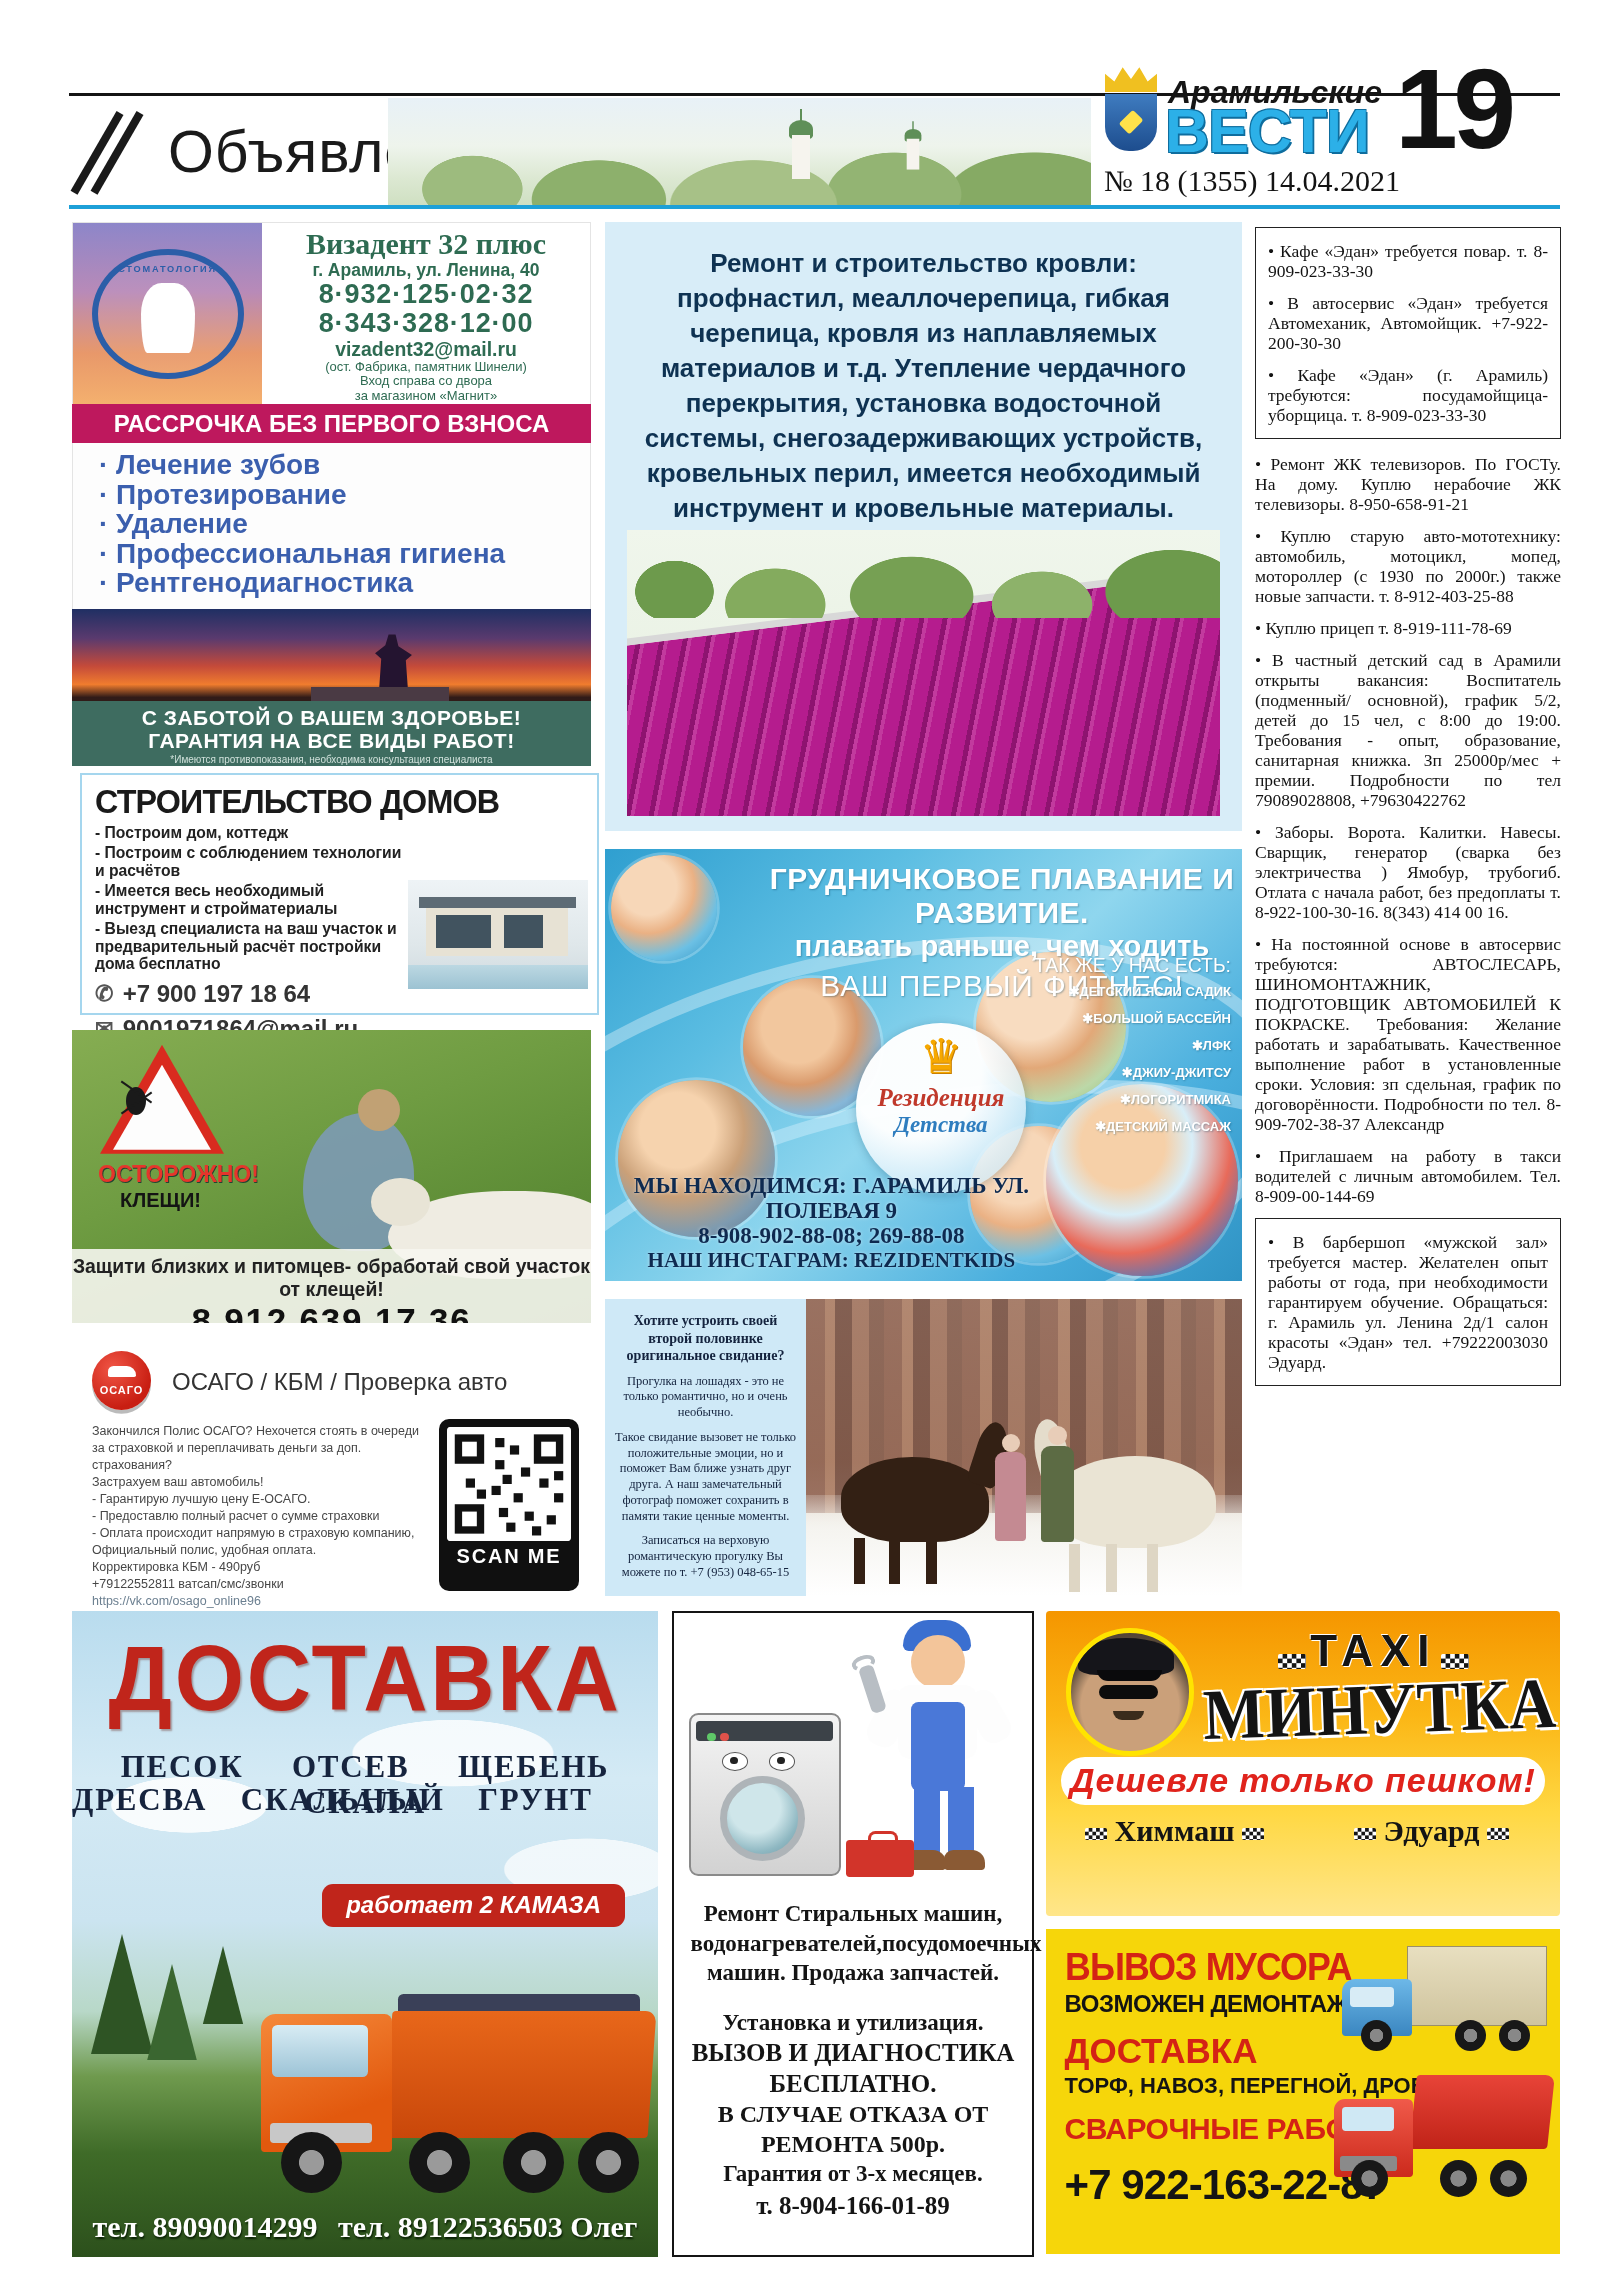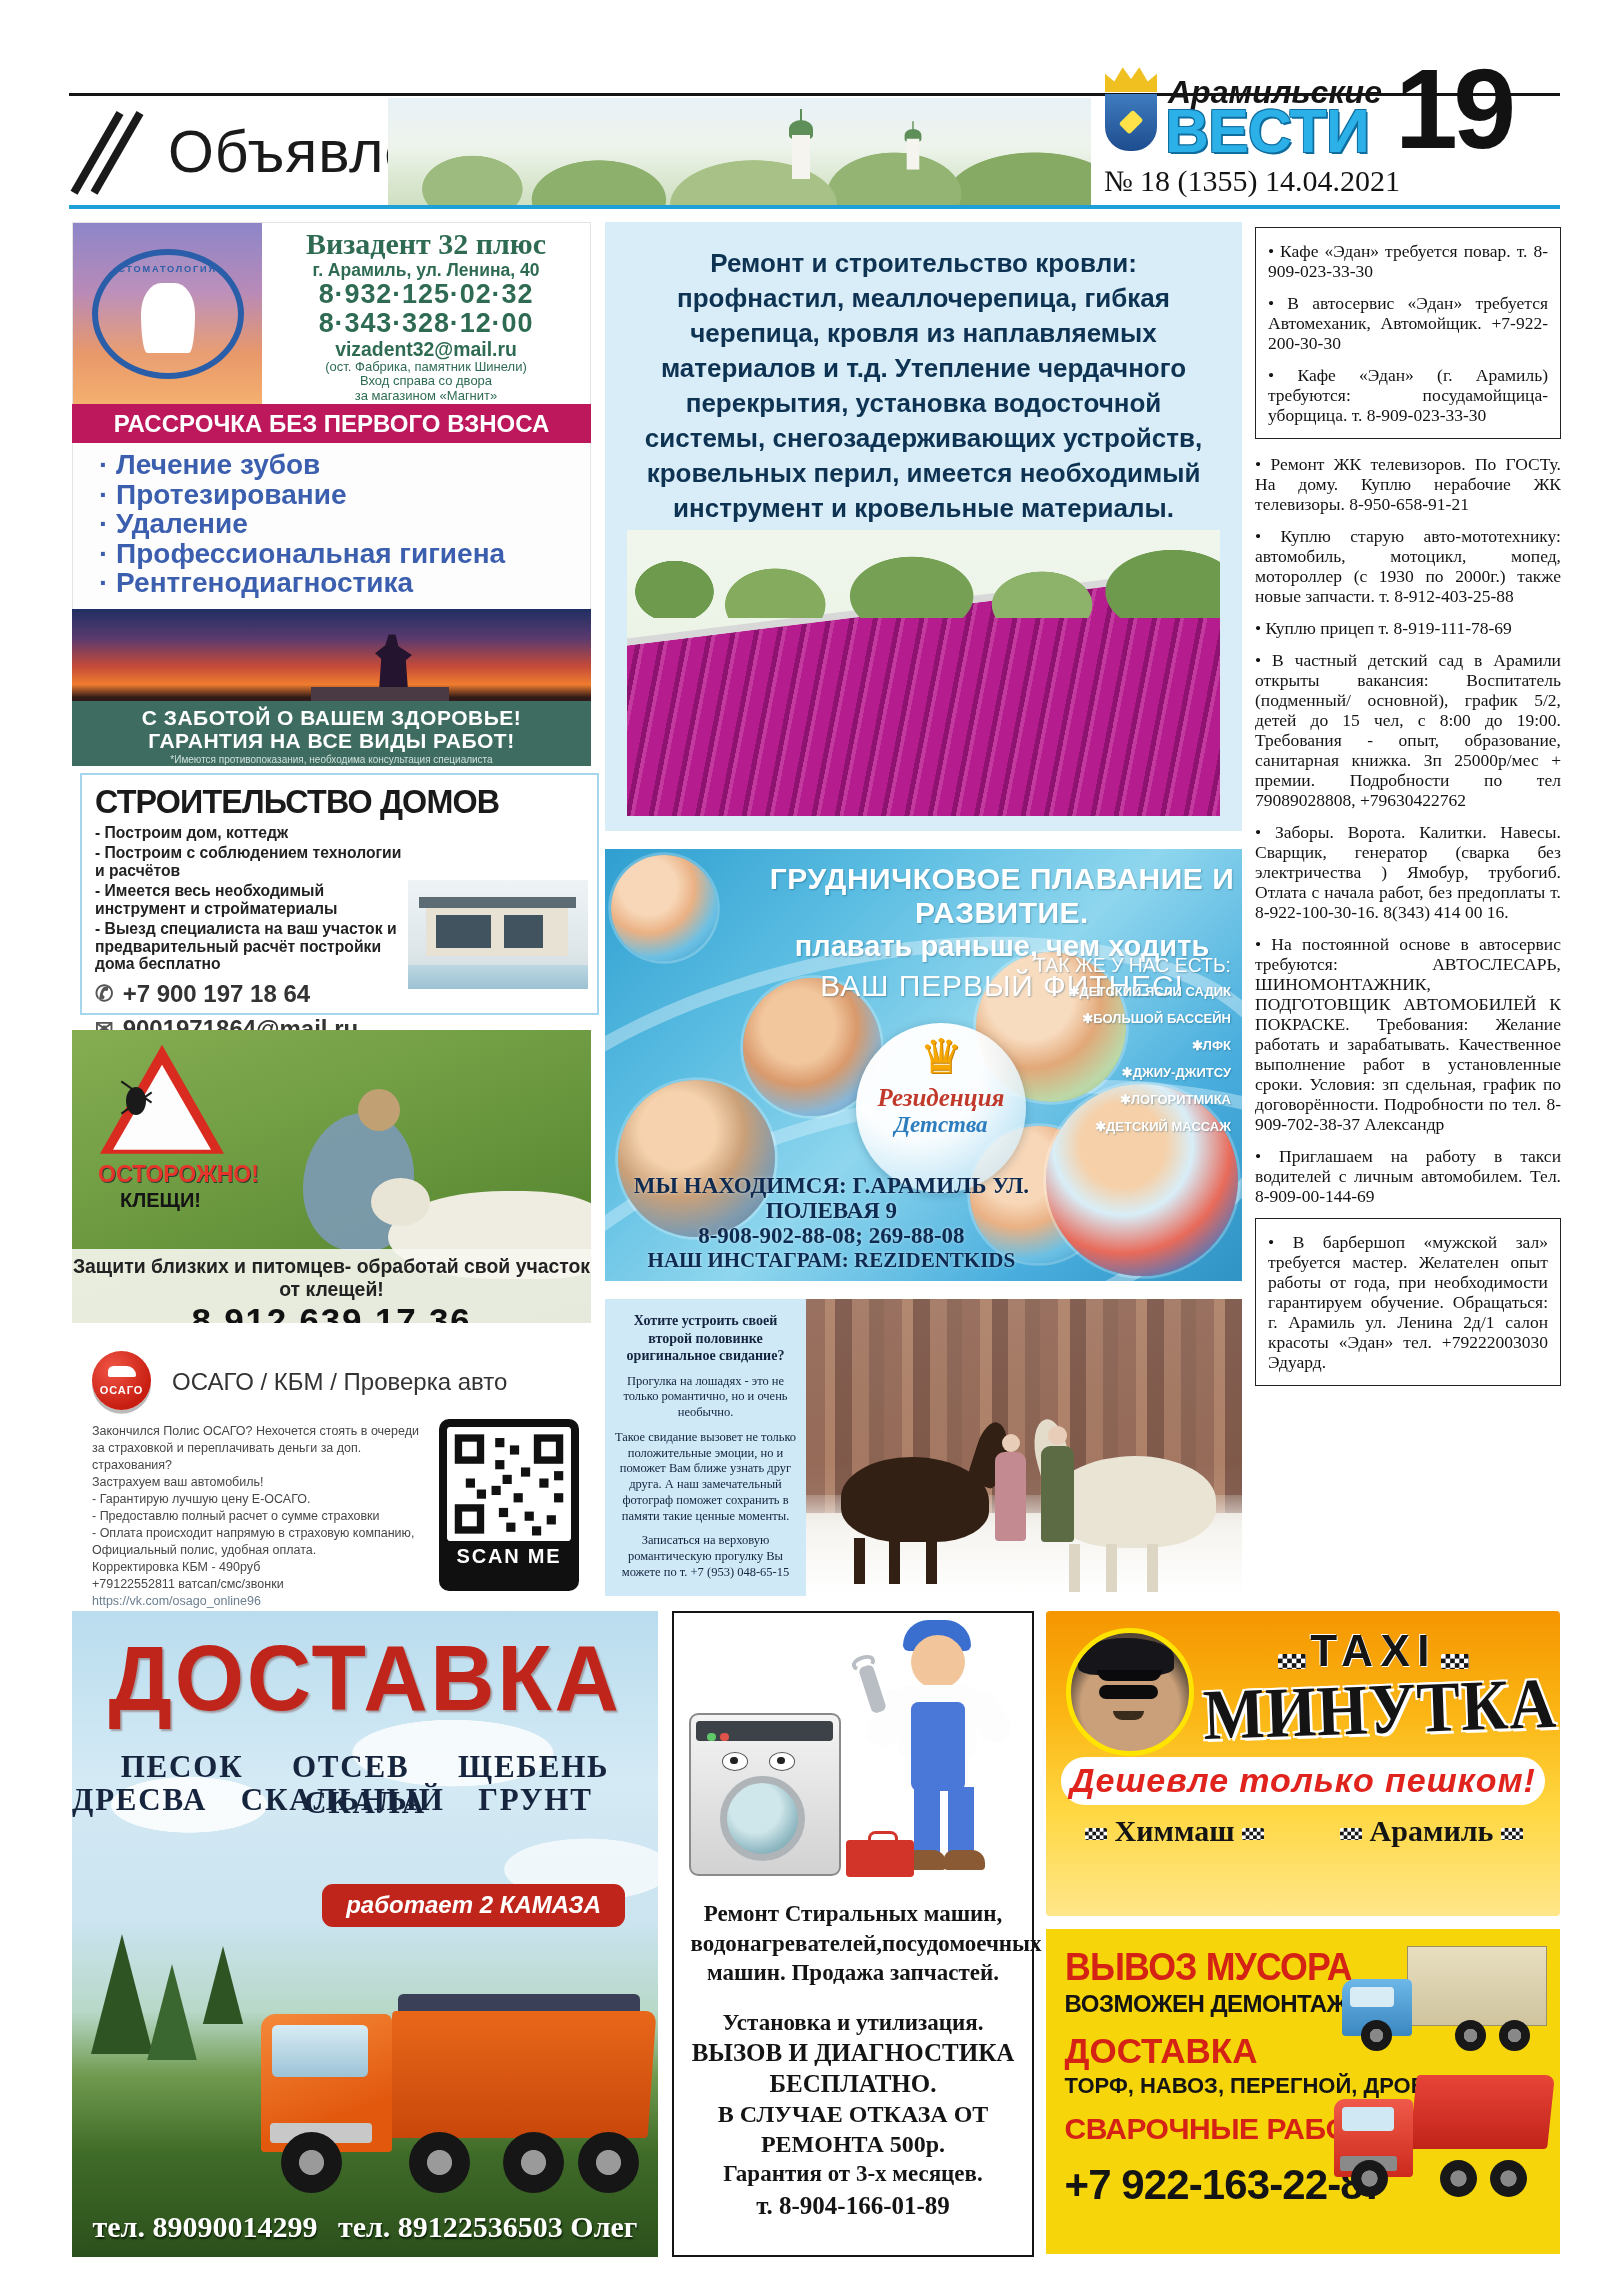--- a/index.html
+++ b/index.html
@@ -626,21 +626,21 @@
     <div class="taxi-brand">МИНУТКА</div>
     <div class="taxi-slogan">Дешевле только пешком!</div>
     <div class="taxi-areas">
       <div class="cell">
         <span class="checker small"></span>
         <span>Химмаш</span>
         <span class="checker small"></span>
       </div>
       <div class="cell">
         <span class="checker small"></span>
-        <span>Арамиль</span>
+        <span>Эдуард</span>
         <span class="checker small"></span>
       </div>
     </div>
   </div>
 
   <div class="musor">
     <div class="mus-l1">ВЫВОЗ МУСОРА</div>
     <div class="mus-l2">ВОЗМОЖЕН ДЕМОНТАЖ</div>
     <div class="mus-l3">ДОСТАВКА</div>
     <div class="mus-l4">ТОРФ, НАВОЗ, ПЕРЕГНОЙ, ДРОВА</div>

